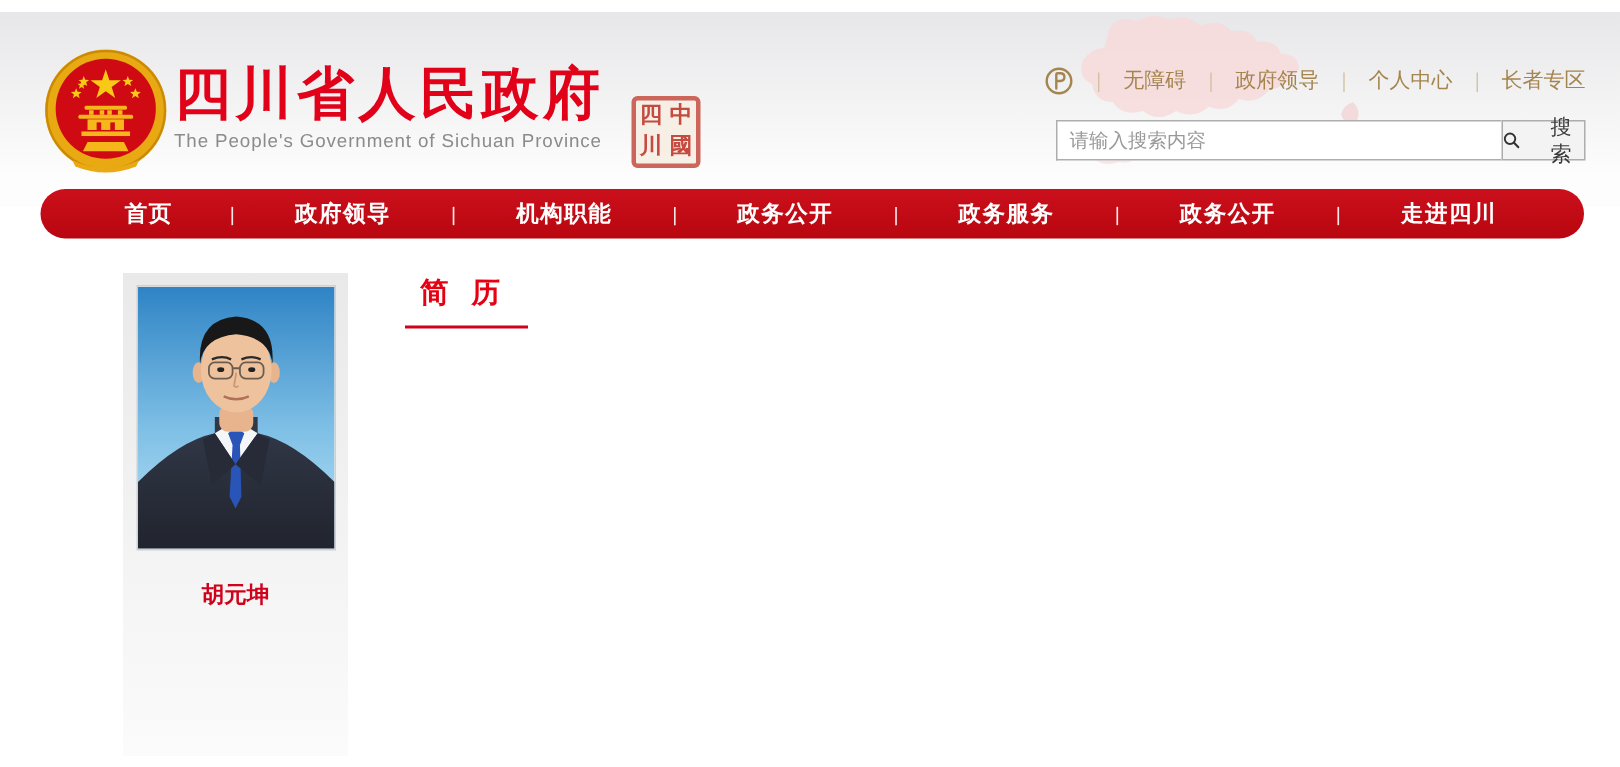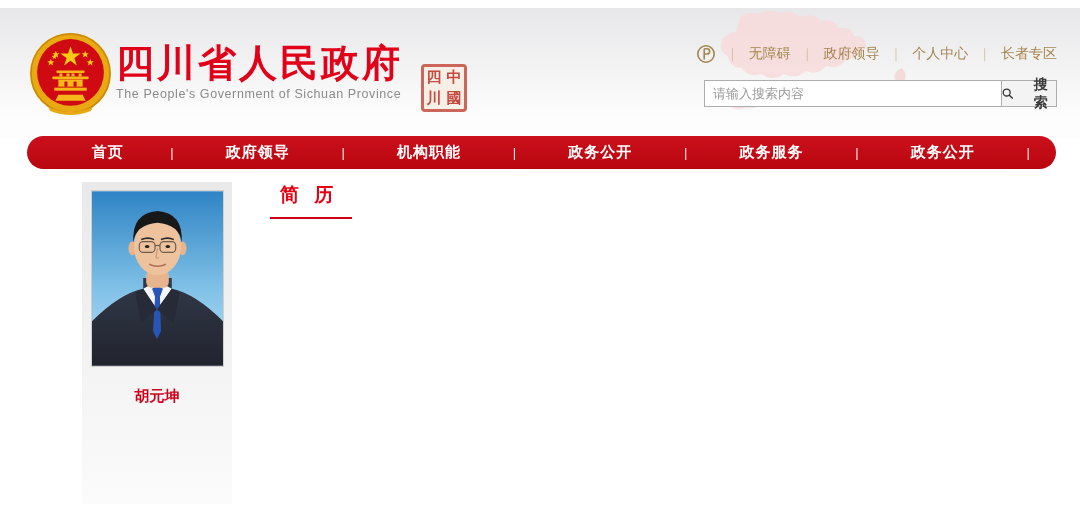--- a/index.html
+++ b/index.html
@@ -42,26 +42,25 @@
     width: 297px; height: 27px; border: 1px solid #adadad; border-right: none;
     background: #fff; padding: 0 8px; font-size: 13px; color: #333; outline: none;
     font-family: "Liberation Sans", "DejaVu Sans", sans-serif;
   }
   .search-input::placeholder { color: #999; }
   .search-button {
     width: 56px; height: 27px; border: 1px solid #adadad; background: #f3f3f3;
     display: flex; align-items: center; justify-content: center; gap: 14px;
     font-size: 14px; color: #3a3a3a; cursor: pointer; letter-spacing: 2px;
     font-family: "Liberation Sans", "DejaVu Sans", sans-serif;
-    font-weight: bold;
   }
 
   
   .main-nav {
-    position: absolute; left: 27px; top: 136px; width: 1029px; height: 33px;
+    position: absolute; left: 27px; top: 126px; width: 1029px; height: 33px;
     background: linear-gradient(#cb101c, #b8060f);
     border-radius: 17px; display: flex; align-items: center; padding: 0 26px; gap: 8px;
   }
   .nav-item {
     flex: 1; text-align: center; color: #fff; font-size: 15px; font-weight: bold;
     letter-spacing: 1px; cursor: pointer; white-space: nowrap;
   }
   .nav-item.first { flex: 0.72; }
   .nav-sep { color: rgba(255,255,255,0.9); font-size: 13px; font-weight: normal; }
 
@@ -178,20 +177,21 @@
     <div class="nav-item">政府领导</div>
     <span class="nav-sep">|</span>
     <div class="nav-item">机构职能</div>
     <span class="nav-sep">|</span>
     <div class="nav-item">政务公开</div>
     <span class="nav-sep">|</span>
     <div class="nav-item">政务服务</div>
     <span class="nav-sep">|</span>
     <div class="nav-item">政务公开</div>
     <span class="nav-sep">|</span>
+    <div class="nav-item">走进四川</div>
   </nav>
 
   <aside class="profile-panel">
     <svg class="official-photo" viewBox="0 0 133 177">
       <defs>
         <linearGradient id="photoBg" x1="0" y1="0" x2="0" y2="1">
           <stop offset="0" stop-color="#2f84c5"></stop>
           <stop offset="0.55" stop-color="#7fc0e6"></stop>
           <stop offset="1" stop-color="#bce2f6"></stop>
         </linearGradient>

